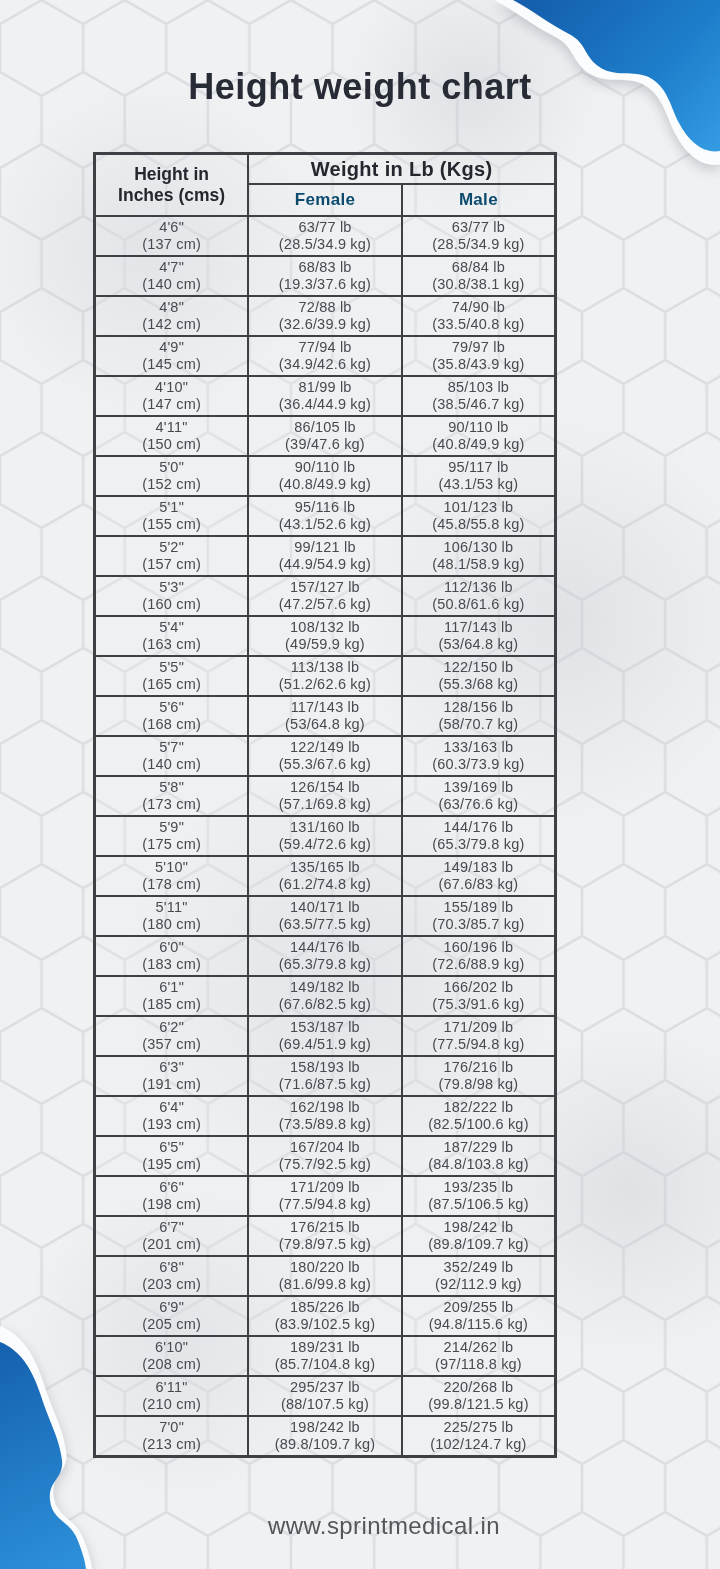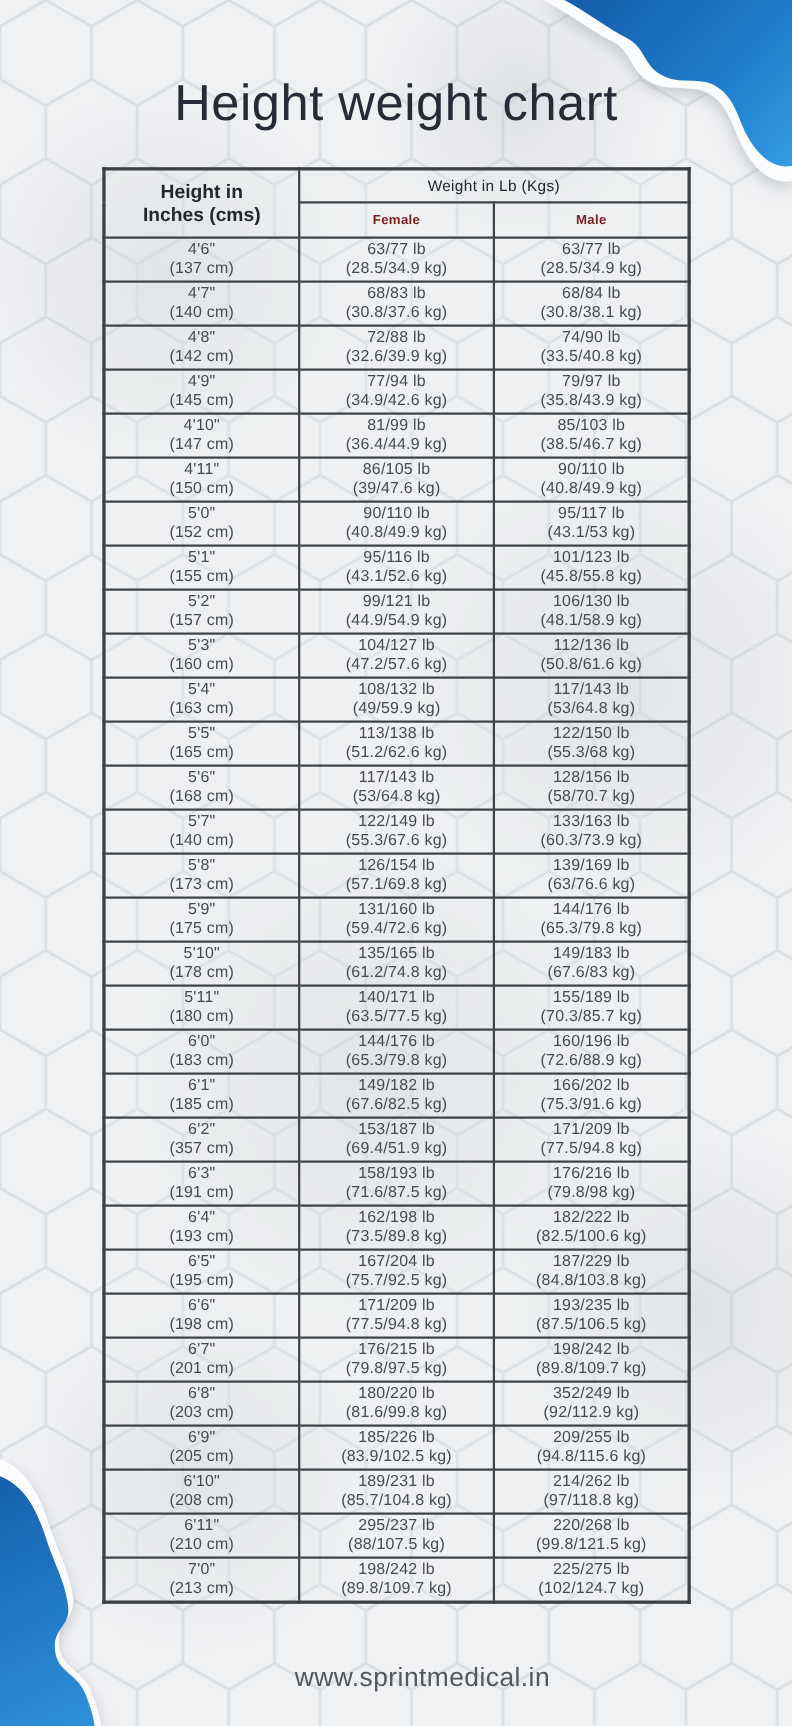--- a/index.html
+++ b/index.html
@@ -4,35 +4,35 @@
 <style>
   html,body{margin:0;padding:0;}
   body{
     width:720px;height:1569px;position:relative;overflow:hidden;
     background:#eef0f1;
     font-family:"Liberation Sans","DejaVu Sans",sans-serif;
   }
   svg.bg{position:absolute;left:0;top:0;z-index:0;}
   .title{
     position:absolute;top:66px;left:0;width:720px;margin:0;z-index:3;
-    text-align:center;font-size:46px;font-weight:normal;color:#272b35;
+    text-align:center;font-size:36px;font-weight:bold;color:#272b35;
     letter-spacing:0.5px;
   }
   table.hw{
-    position:absolute;left:93px;top:152px;width:535px;z-index:3;
+    position:absolute;left:93px;top:152px;width:464px;z-index:3;
     border-collapse:collapse;table-layout:fixed;
     border:3px solid #3d4045;
   }
   table.hw col{width:33.33%;}
   table.hw th,table.hw td{
     border:2px solid #3d4045;text-align:center;vertical-align:middle;
     background:rgba(236,238,240,0.25);
   }
-  th.group{height:26px;font-size:14px;font-weight:normal;color:#24272d;letter-spacing:0.3px;}
-  th.sub{height:28px;font-size:12px;font-weight:bold;color:#7f1d1d;letter-spacing:0.3px;}
+  th.group{height:26px;font-size:20px;font-weight:bold;color:#24272d;letter-spacing:0.3px;}
+  th.sub{height:28px;font-size:17px;font-weight:bold;color:#0c4a6e;letter-spacing:0.3px;}
   th.heightcol{font-size:17.5px;font-weight:bold;color:#24272d;line-height:21px;}
   table.hw td{padding:2px 0;}
   td .l1,td .l2{
     font-size:14.5px;line-height:17px;color:#474a50;letter-spacing:0.2px;
   }
   .footer{
     position:absolute;top:1512px;left:0;width:720px;z-index:3;
     text-align:center;font-size:24px;color:#53565b;letter-spacing:0.4px;margin-left:24px;
   }
 </style>
@@ -123,21 +123,21 @@
           <div class="l2">(28.5/34.9 kg)</div>
         </td>
       </tr>
       <tr>
         <td>
           <div class="l1">4'7"</div>
           <div class="l2">(140 cm)</div>
         </td>
         <td>
           <div class="l1">68/83 lb</div>
-          <div class="l2">(30.8/37.6 kg)</div>
+          <div class="l2">(19.3/37.6 kg)</div>
         </td>
         <td>
           <div class="l1">68/84 lb</div>
           <div class="l2">(30.8/38.1 kg)</div>
         </td>
       </tr>
       <tr>
         <td>
           <div class="l1">4'8"</div>
           <div class="l2">(142 cm)</div>
@@ -234,21 +234,21 @@
           <div class="l1">106/130 lb</div>
           <div class="l2">(48.1/58.9 kg)</div>
         </td>
       </tr>
       <tr>
         <td>
           <div class="l1">5'3"</div>
           <div class="l2">(160 cm)</div>
         </td>
         <td>
-          <div class="l1">104/127 lb</div>
+          <div class="l1">157/127 lb</div>
           <div class="l2">(47.2/57.6 kg)</div>
         </td>
         <td>
           <div class="l1">112/136 lb</div>
           <div class="l2">(50.8/61.6 kg)</div>
         </td>
       </tr>
       <tr>
         <td>
           <div class="l1">5'4"</div>

